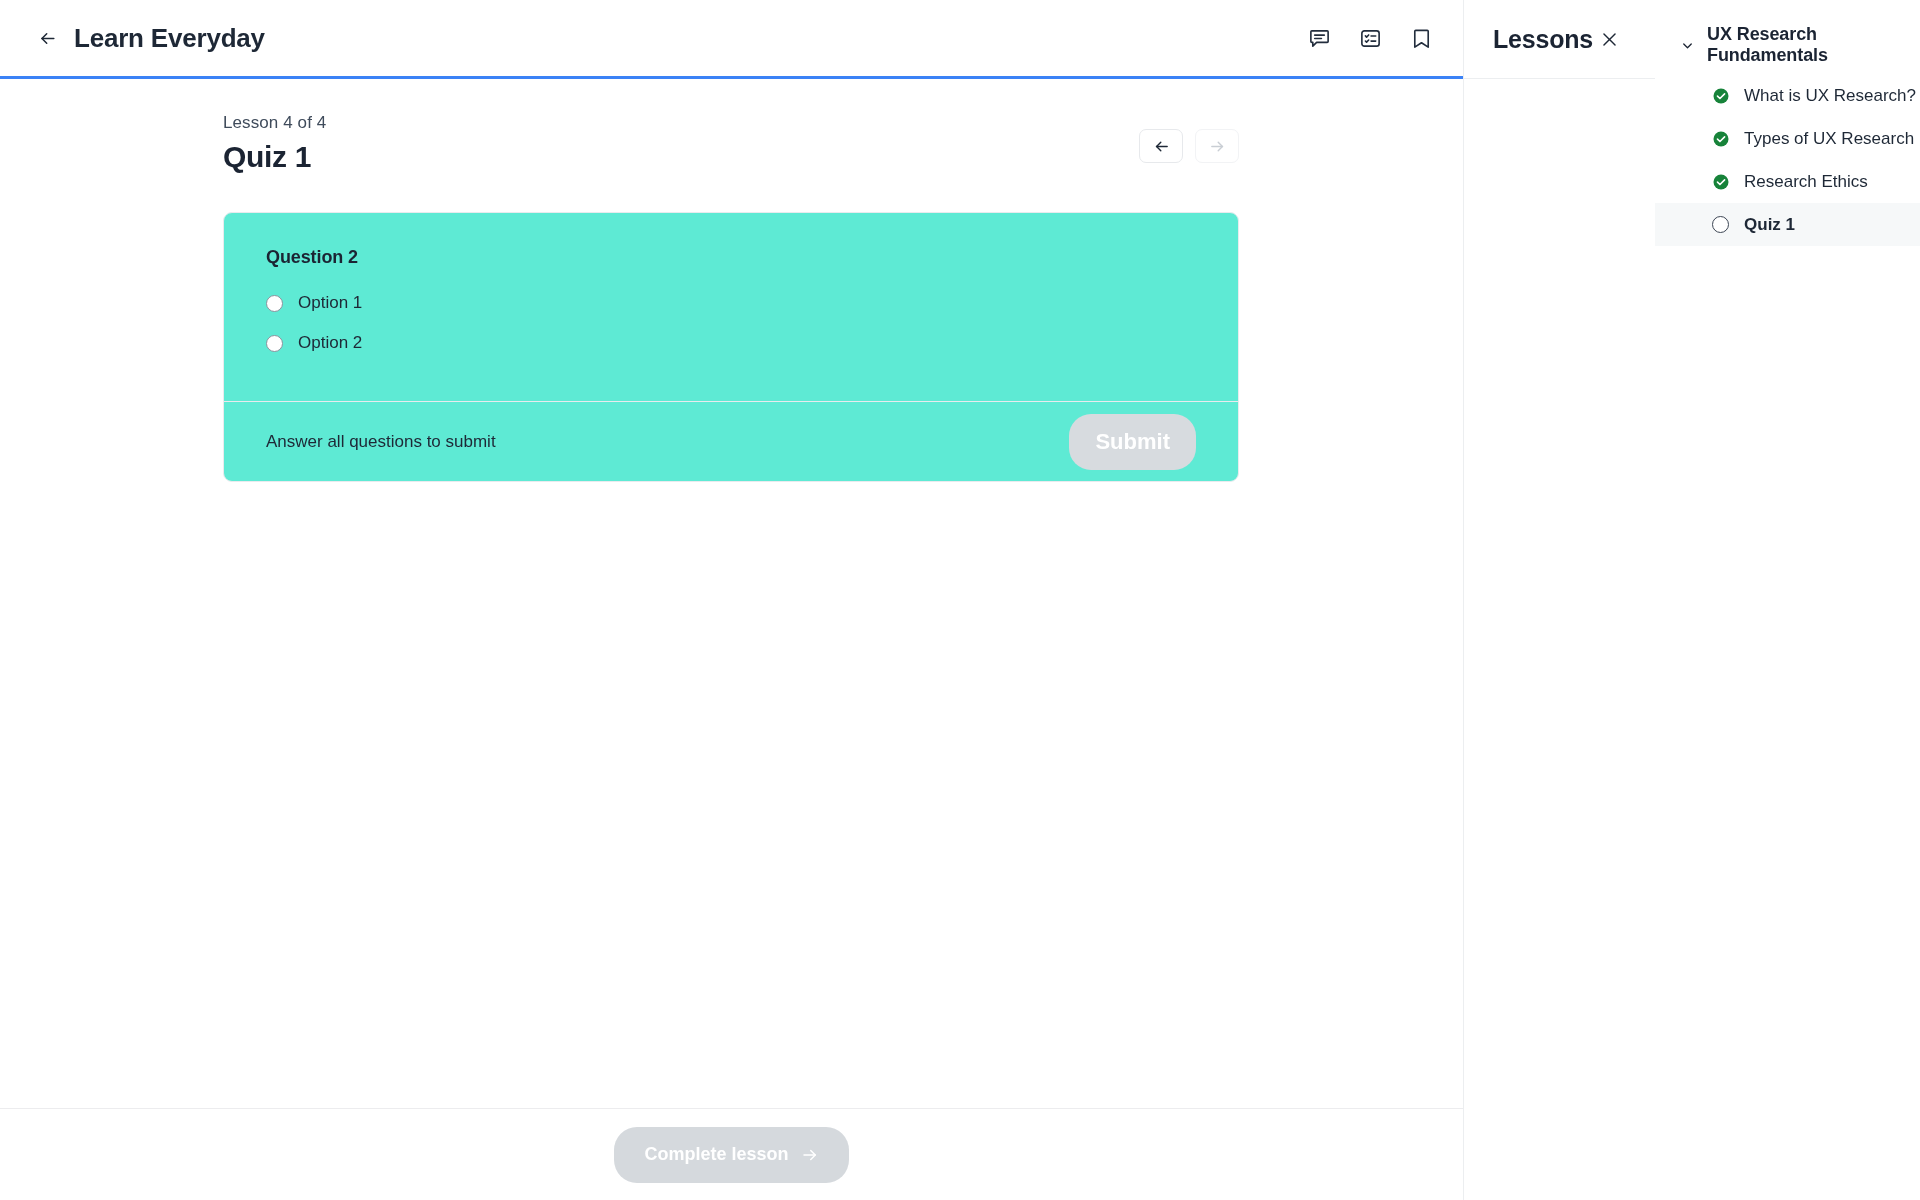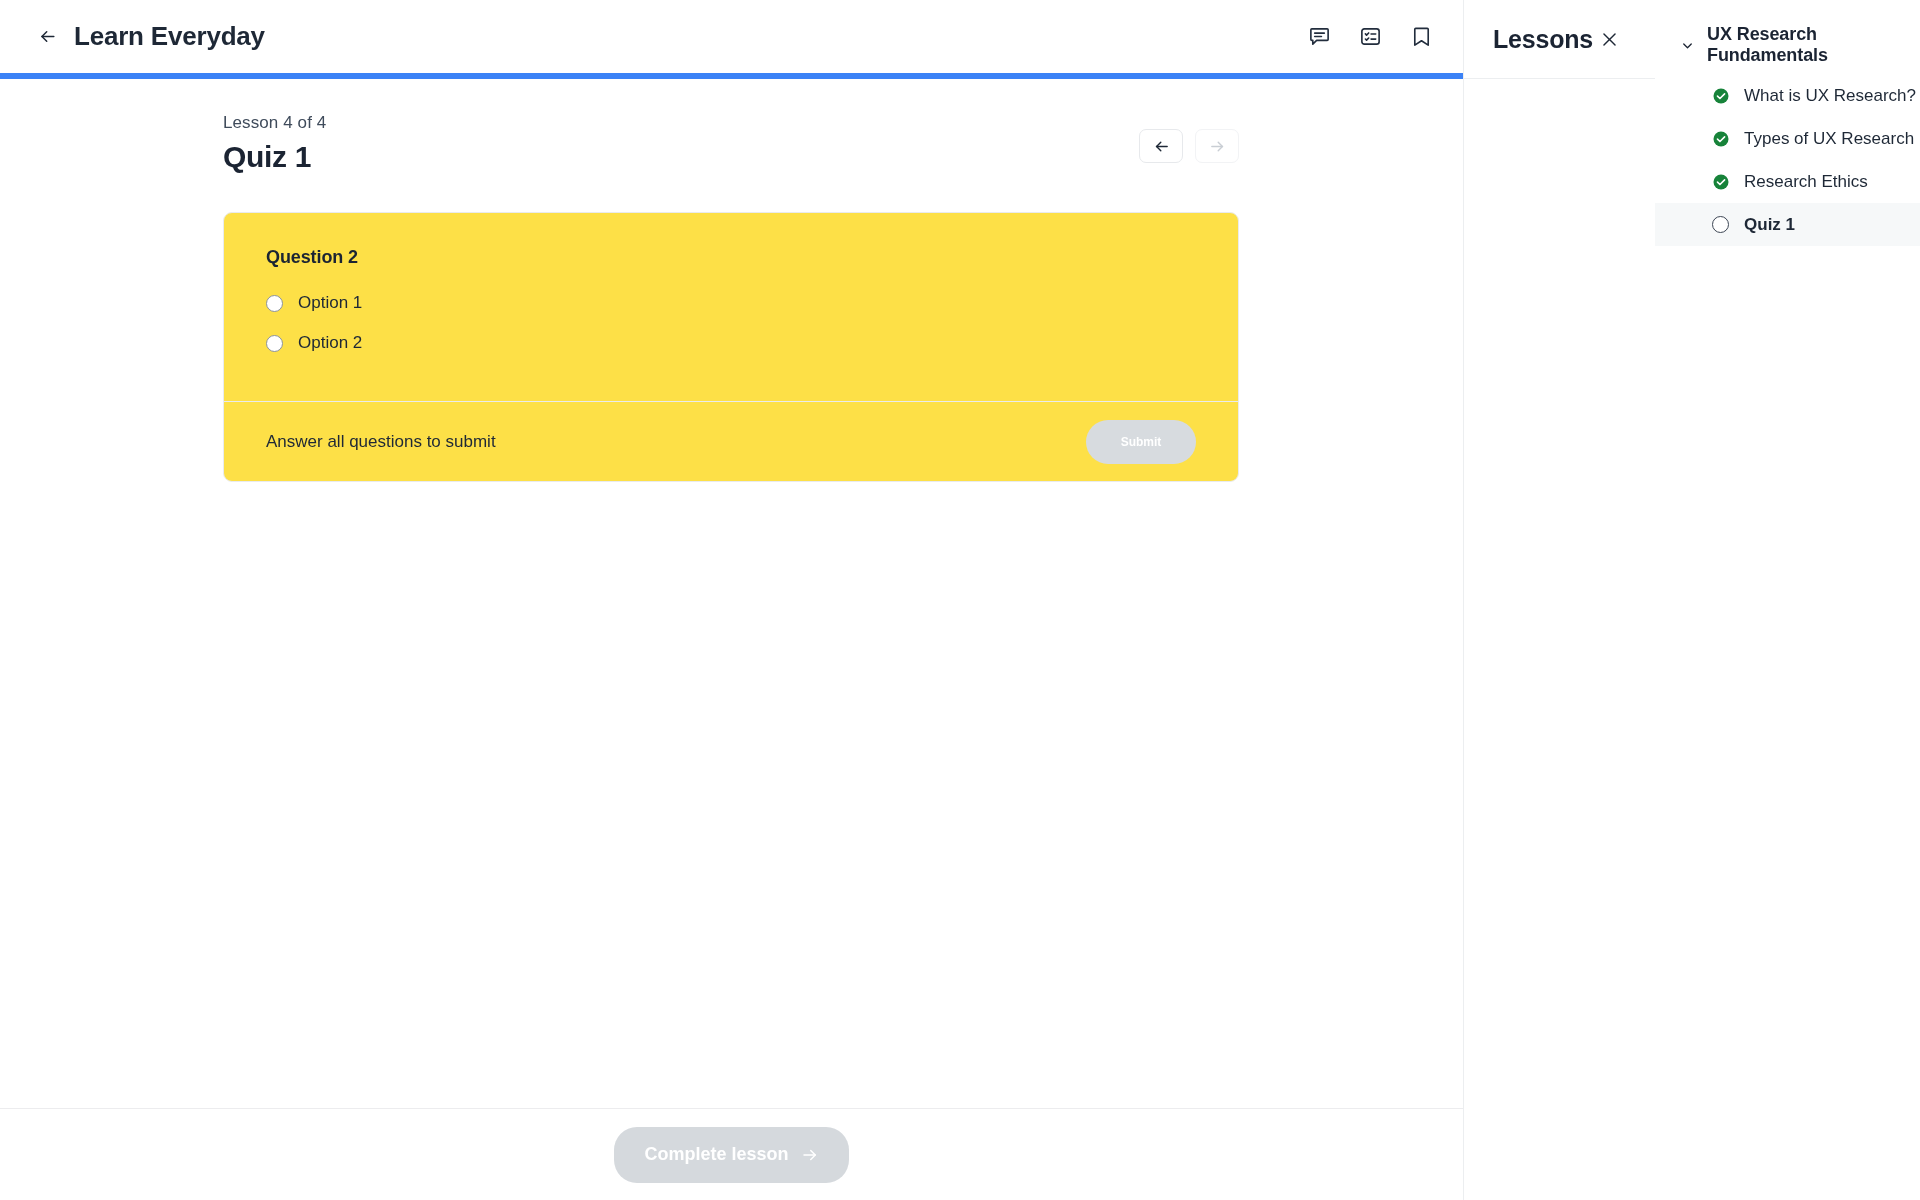--- a/index.html
+++ b/index.html
@@ -25,21 +25,21 @@
     display: flex;
     flex-direction: column;
     background: #ffffff;
     position: relative;
   }
 
   
   .topbar {
     height: 79px;
     min-height: 79px;
-    border-bottom: 6px solid #3b82f6;
+    border-bottom: 3px solid #3b82f6;
     display: flex;
     align-items: center;
     padding: 0 26px 0 30px;
     background: #fff;
   }
   .back-btn {
     width: 34px; height: 34px;
     display: flex; align-items: center; justify-content: center;
     background: none; border: none; cursor: pointer;
     color: #1e2836;
@@ -104,21 +104,21 @@
     cursor: default;
   }
 
   
   .quiz-card {
     width: 1016px;
     margin-left: 223px;
     margin-top: 38px;
     border: 1px solid #e9ebee;
     border-radius: 9px;
-    background: #fde047;
+    background: #5eead4;
   }
   .quiz-body { padding: 34px 42px 38px 42px; }
   .question-block { margin-bottom: 34px; }
   .question-block:last-child { margin-bottom: 0; }
   .question-title {
     font-size: 18px;
     font-weight: 700;
     color: #1b2433;
     margin-bottom: 15px;
     letter-spacing: -0.1px;
@@ -148,26 +148,26 @@
     align-items: center;
     padding: 0 42px;
   }
   .foot-note {
     font-size: 17px;
     color: #1e2836;
     flex: 1;
   }
   .submit-btn {
     min-width: 110px;
-    height: 44px;
+    height: 56px;
     border-radius: 22px;
     background: #d7dbdf;
     color: #ffffff;
     border: none;
-    font-size: 12px;
+    font-size: 22px;
     font-weight: 600;
     font-family: "Liberation Sans", sans-serif;
     cursor: default;
     padding: 0 26px;
   }
 
   
   .bottombar {
     height: 92px;
     min-height: 92px;

